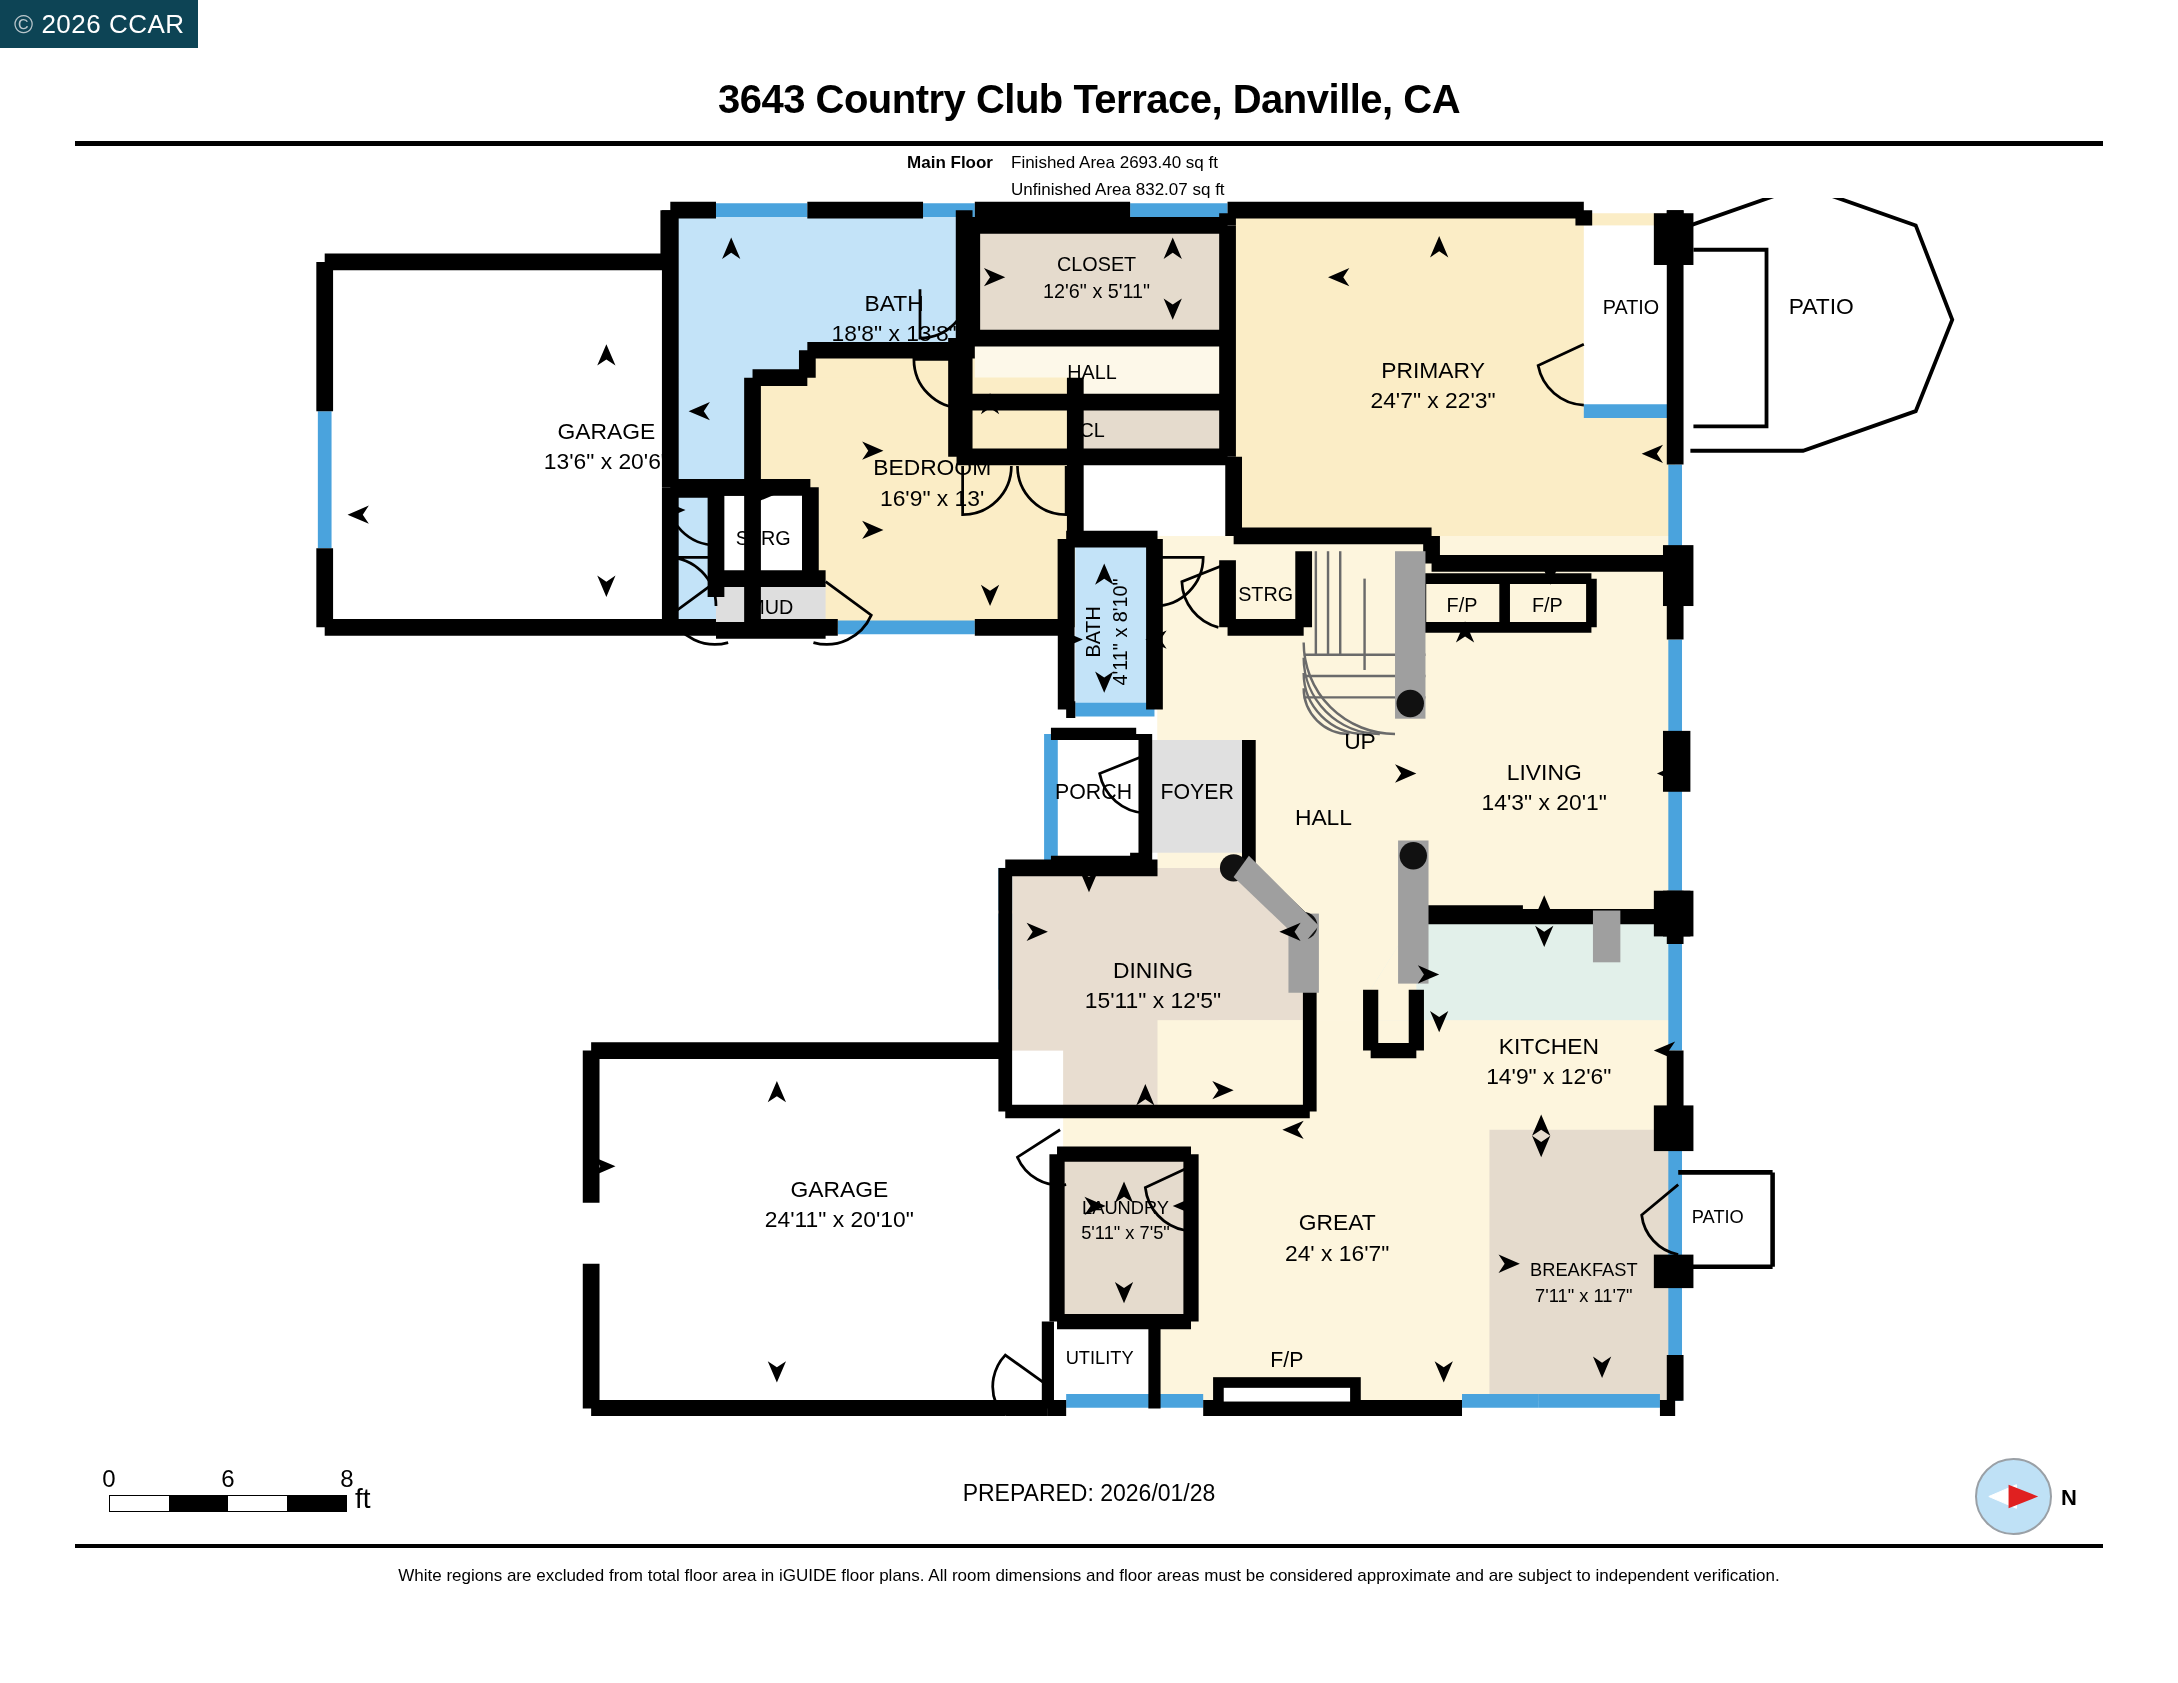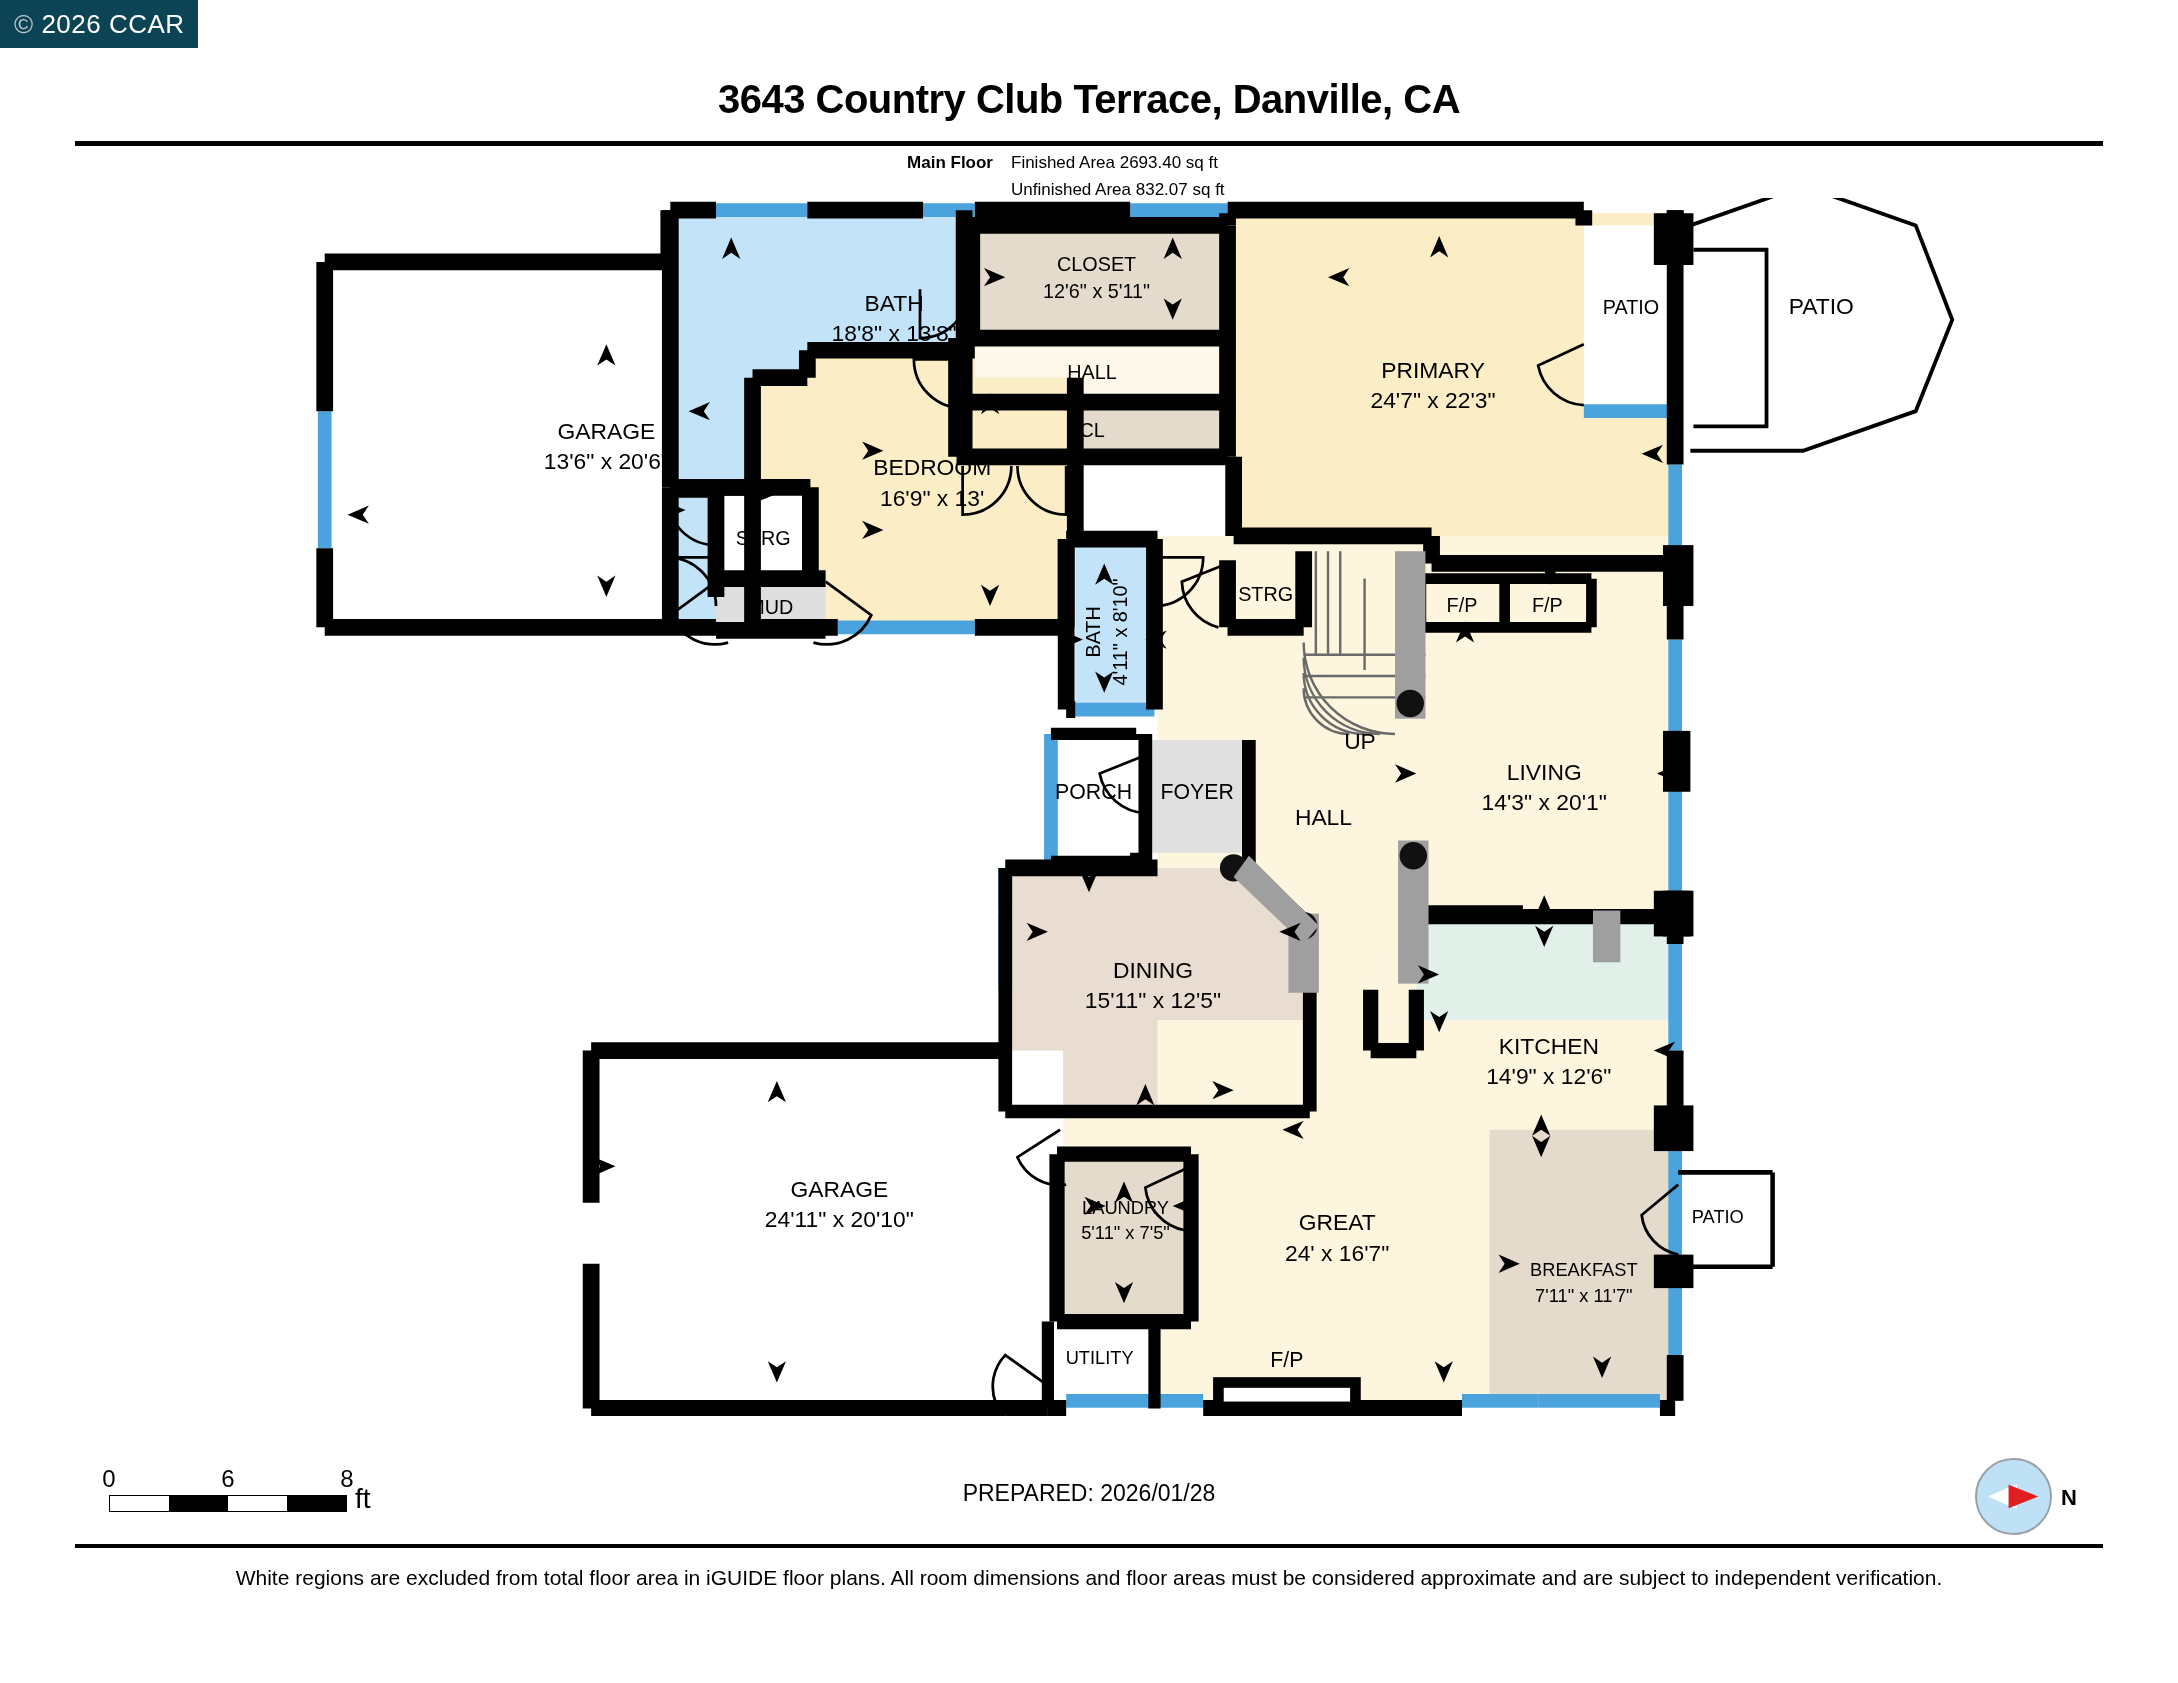--- a/index.html
+++ b/index.html
@@ -39,21 +39,21 @@
   #scalebar .unit{position:absolute;left:246px;top:18px;font-size:28px;}
 
   #prepared{position:absolute;left:0;right:0;top:1480px;text-align:center;font-size:23px;}
 
   #compass{position:absolute;left:1975px;top:1458px;width:77px;height:77px;}
   #compass .ring{width:77px;height:77px;border-radius:50%;border:2px solid #9aa0a6;
      background:#bfe1f6;box-sizing:border-box;position:relative;}
   #compass-label{position:absolute;left:2061px;top:1485px;font-size:22px;font-weight:bold;}
 
   #footer-rule{position:absolute;left:75px;right:75px;top:1544px;height:4px;background:#000;}
-  #disclaimer{position:absolute;left:0;right:0;top:1566px;text-align:center;font-size:21px;}
+  #disclaimer{position:absolute;left:0;right:0;top:1566px;text-align:center;font-size:17px;}
 
   
   text{font-family:"Liberation Sans",sans-serif;fill:#000;}
 </style>
 </head>
 <body>
 
 <div id="copyright-badge">
   <span class="cr">©</span>&nbsp;<span>2026 CCAR</span>
 </div>

